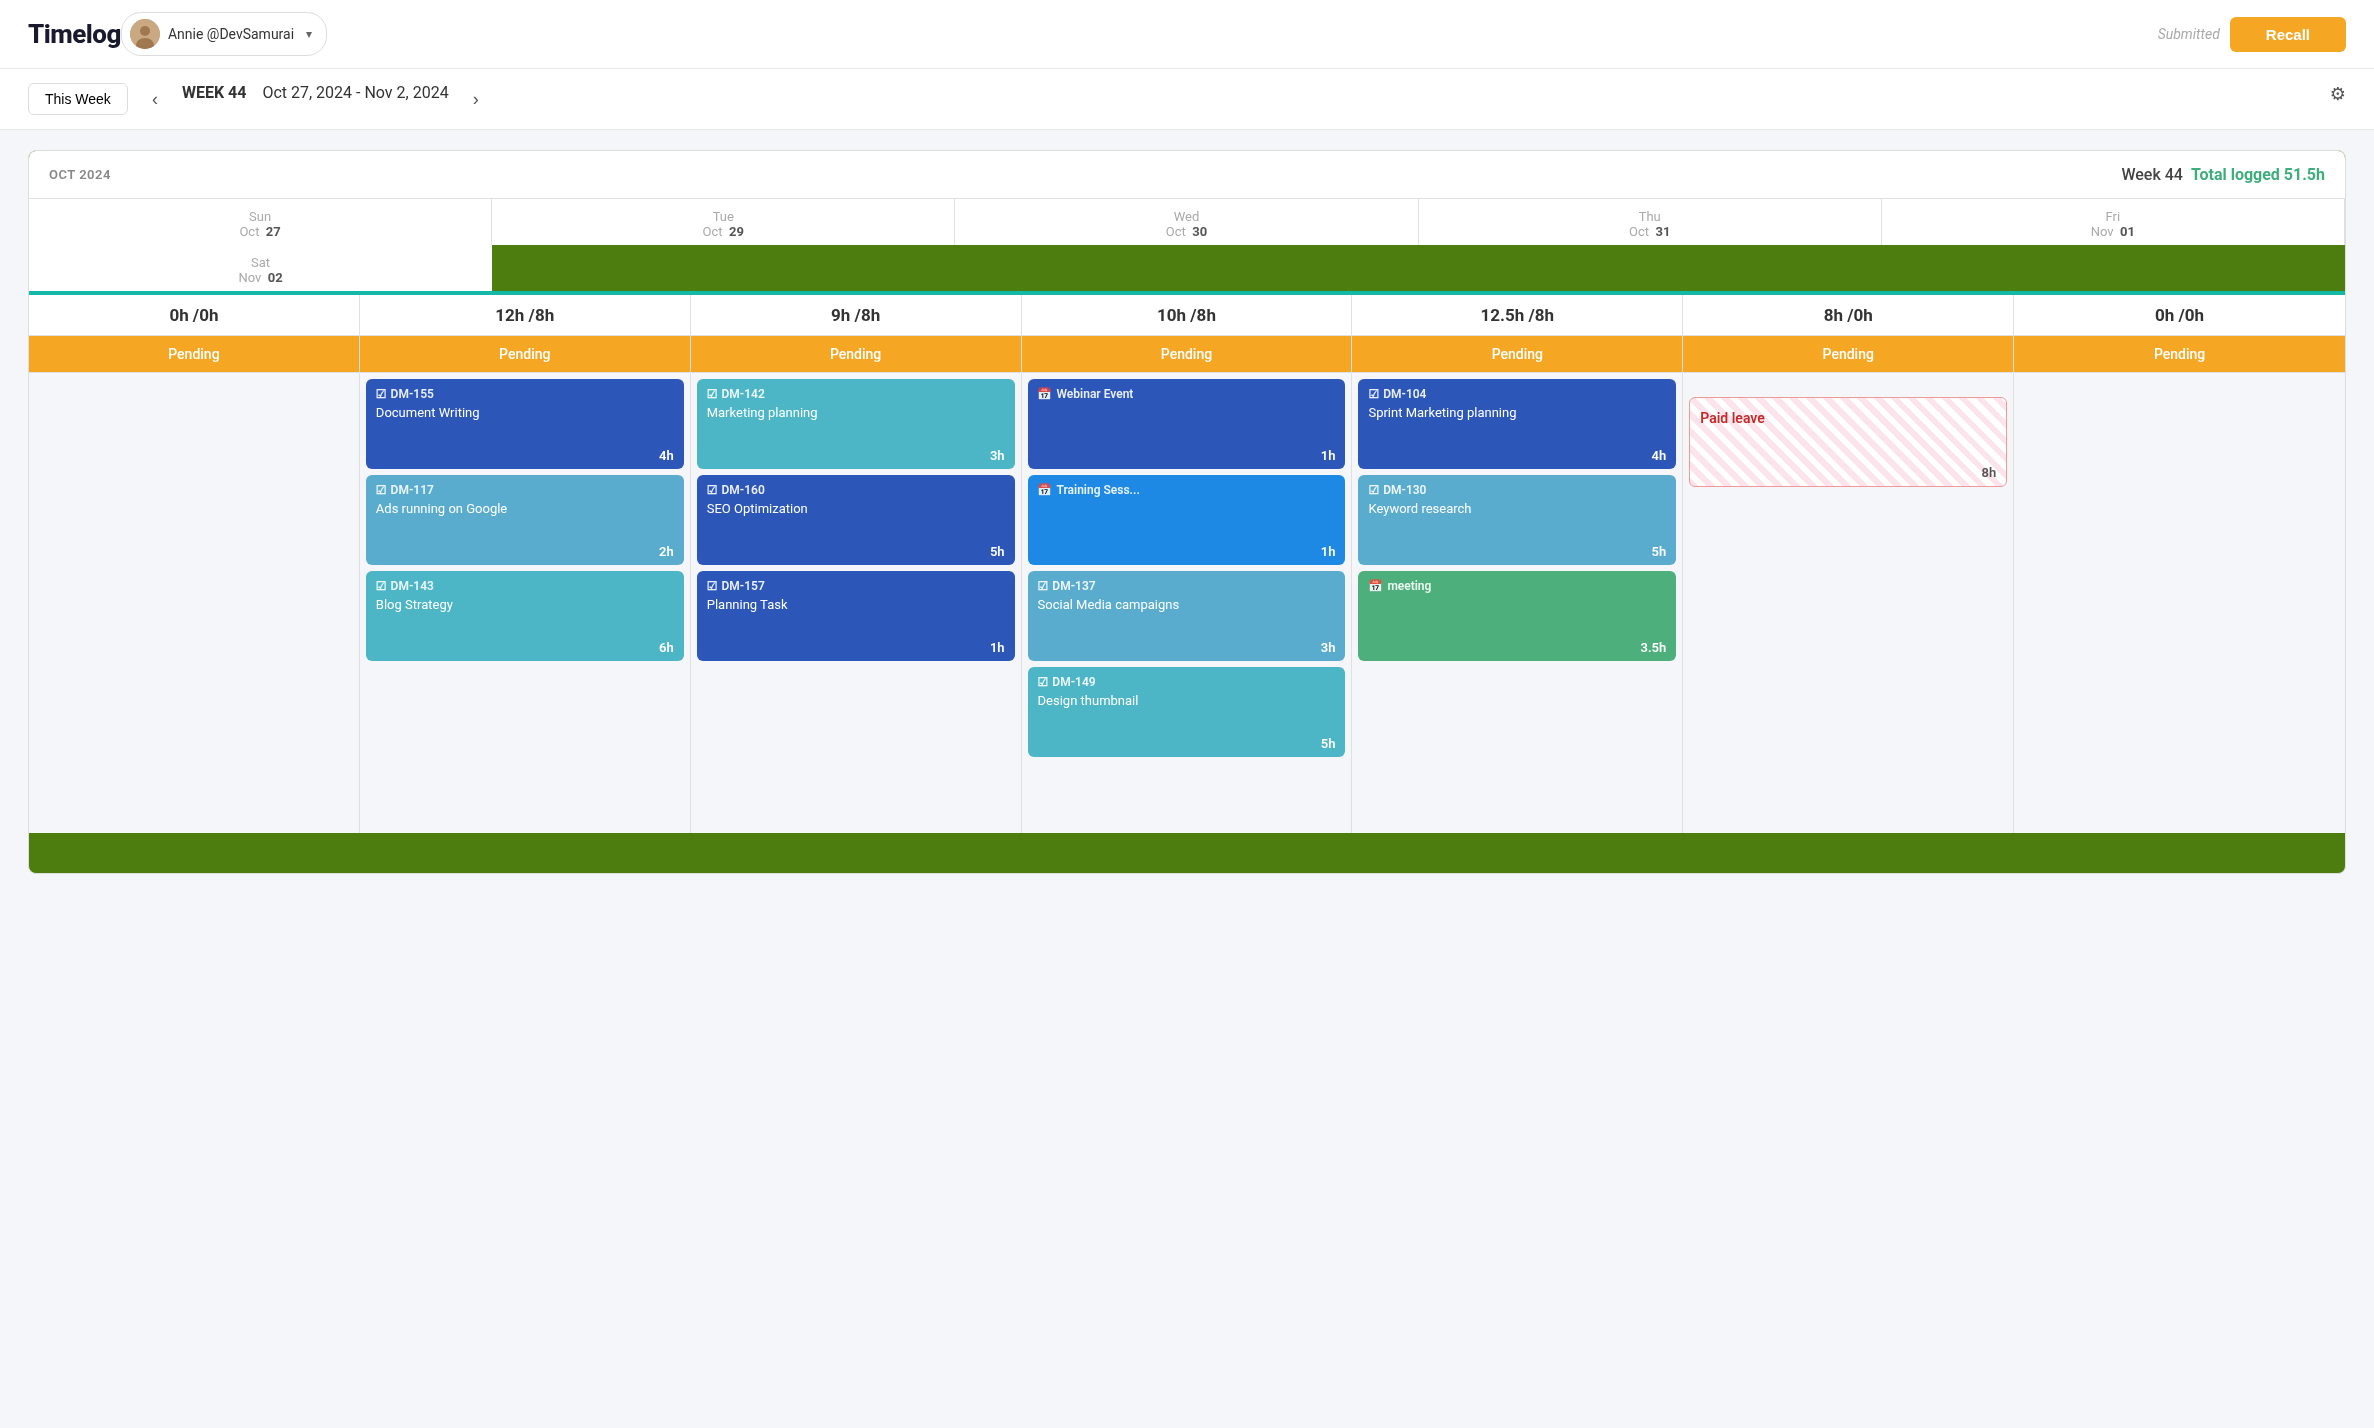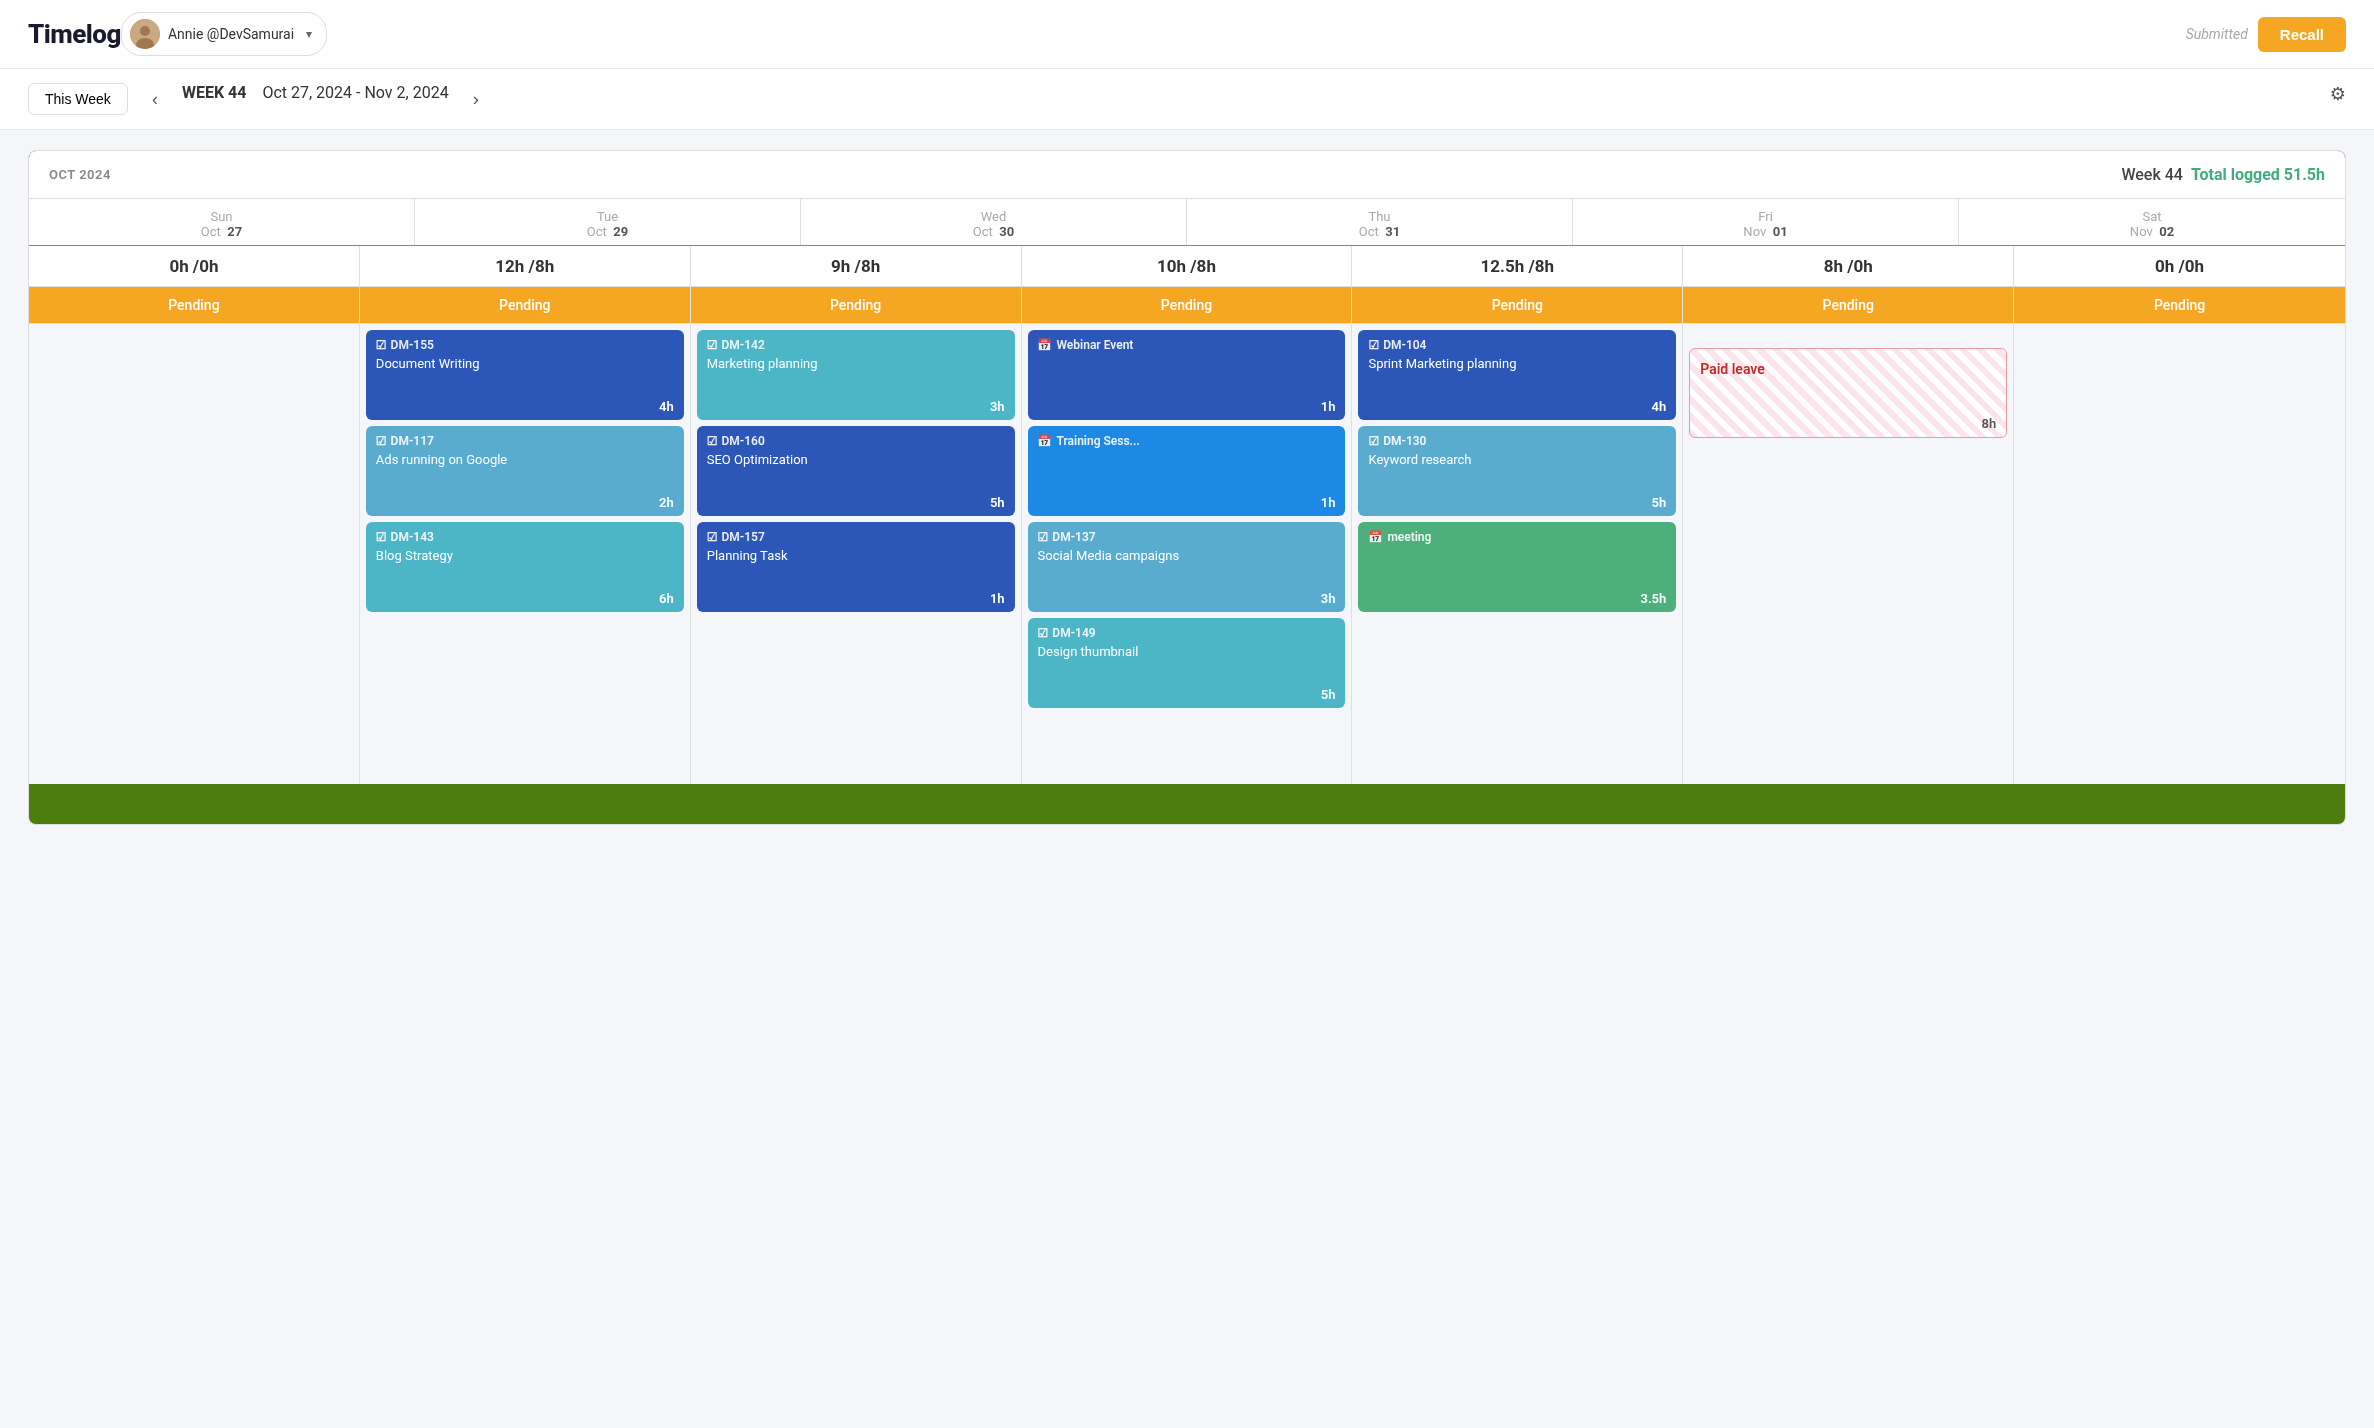--- a/index.html
+++ b/index.html
@@ -47,21 +47,21 @@
     }
     .user-name { font-size: 14px; color: #333; }
     .chevron-down { font-size: 12px; color: #666; margin-left: 4px; }
     .header-spacer { flex: 1; }
     .submitted-label { font-size: 14px; color: #aaa; font-style: italic; margin-right: 10px; }
     .recall-btn {
       background: #f5a623;
       color: #fff;
       border: none;
       border-radius: 6px;
-      padding: 9px 22px;
+      padding: 9px 36px;
       font-size: 15px;
       font-weight: 600;
       cursor: pointer;
     }
 
     
     .week-nav {
       background: #fff;
       display: flex;
       padding: 14px 28px;
@@ -120,22 +120,22 @@
       border-bottom: 1px solid #e0e0e0;
     }
     .month-label { font-size: 13px; color: #888; font-weight: 600; letter-spacing: 0.5px; }
     .month-total-spacer { flex: 1; }
     .week-total-label { font-size: 16px; color: #444; font-weight: 500; margin-right: 8px; }
     .total-logged { font-size: 16px; color: #3eaf7c; font-weight: 700; }
 
     
     .days-header {
       display: grid;
-      grid-template-columns: repeat(6, 1fr);
-      border-bottom: 1px solid #14b8a6;
+      grid-template-columns: repeat(5, 1fr);
+      border-bottom: 4px solid #14b8a6;
     }
     .day-header-cell {
       text-align: center;
       padding: 10px 8px 6px;
       border-right: 1px solid #e0e0e0;
       background: #fff;
     }
     .day-header-cell:last-child { border-right: none; }
     .day-name { font-size: 13px; color: #aaa; }
     .day-date { font-size: 13px; color: #aaa; }

